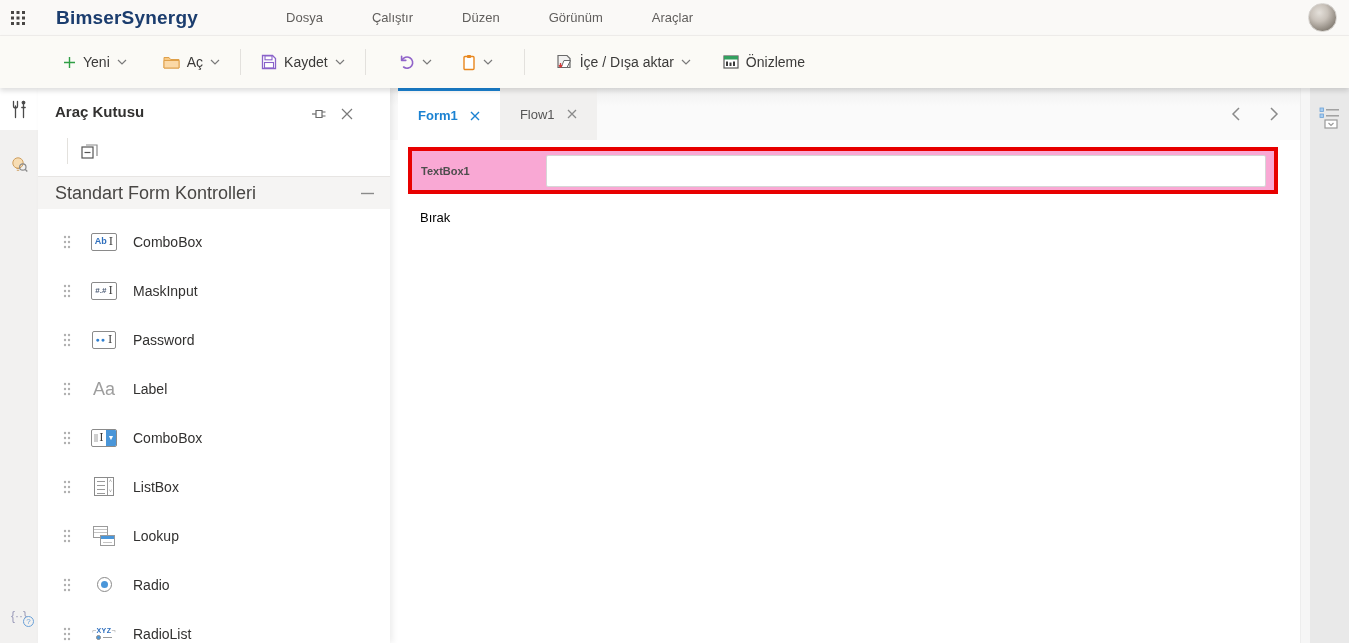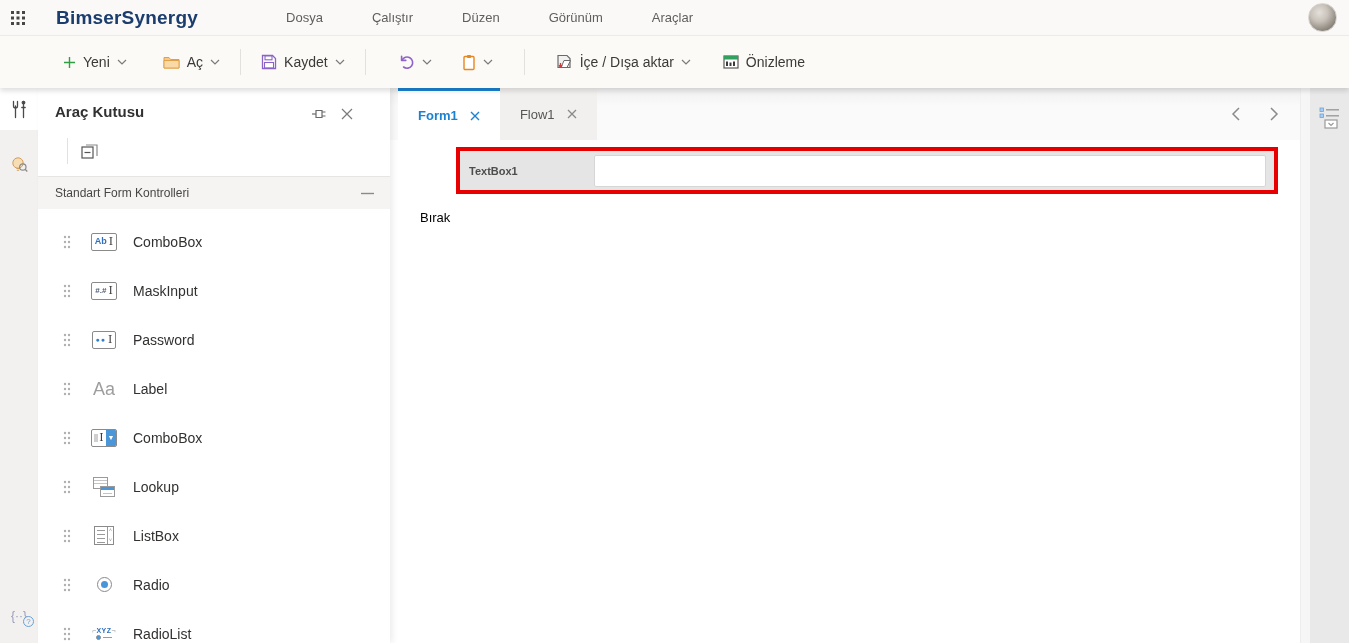--- a/index.html
+++ b/index.html
@@ -50,21 +50,21 @@
   .tb-search-row { display:flex; align-items:center; padding:3px 14px 12px 17px; }
   .searchbox { flex:1; height:30px; border:1px solid #d4d2cf; border-radius:2px; background:#fff;
     display:flex; align-items:center; padding:0 8px 0 10px; }
   .searchbox input { border:none; outline:none; flex:1; font-size:14px; color:#323130;
     font-family:inherit; background:transparent; }
   .searchbox input::placeholder { color:#9f9d9b; }
   .vline { width:1px; height:26px; background:#e3e1dd; margin:0 9px 0 12px; }
   .collapse-btn { width:24px; height:24px; display:flex; align-items:center; justify-content:center; cursor:pointer; }
   .tb-section { height:33px; background:#f5f4f3; border-top:1px solid #e7e5e3; display:flex;
     align-items:center; padding:0 16px 0 17px; cursor:pointer; }
-  .tb-section-label { font-size:12px; color:#484644; flex:1; }
+  .tb-section-label { font-size:18px; color:#484644; flex:1; }
   .tb-list { flex:1; overflow:hidden; padding-top:8px; }
   .tb-item { height:49px; display:flex; align-items:center; padding-left:25px; cursor:grab; }
   .handle { width:12px; margin-right:13px; display:flex; }
   .ci { width:32px; height:24px; display:flex; align-items:center; justify-content:center; margin-right:13px; }
   .tb-item-label { font-size:14px; color:#323130; }
 
   
   .boxed { border:1px solid #8a8a8a; border-radius:2px; background:#fff; height:18px;
     display:flex; align-items:center; padding:0 3px; gap:2px; }
   .ib { font-family:"DejaVu Serif","Liberation Serif",serif; font-size:11px; color:#3a3a3a; line-height:1; }
@@ -106,21 +106,21 @@
     font-weight:600; cursor:pointer; padding:0 20px; min-width:97px;text-align:center; }
   .tab .x { font-size:11px; cursor:pointer; }
   .tab.active { background:#fff; color:#1b82d2; border-top:3px solid #1b82d2; margin-left:8px; }
   .tab.active .x { color:#1b82d2; }
   .tab.inactive { background:#f1f0ef; color:#555; font-weight:400; }
   .tab.inactive .x { color:#8a8a8a; }
   .tabnav { margin-left:auto; display:flex; align-items:center; gap:26px; padding-right:20px; }
   .tabnav .nav { cursor:pointer; display:flex; }
 
   .canvas { flex:1; background:#fff; padding:7px 22px 0 18px; }
-  .sel-row { border:4px solid #e80000; height:47px; display:flex; align-items:center; background:#e5e5e5;margin-left:48px; }
+  .sel-row { border:4px solid #e80000; height:47px; display:flex; align-items:center; background:#f9a8d4; }
   .sel-label { width:134px; padding-left:9px; font-size:11px; font-weight:bold; color:#4d4d4d; }
   .sel-input { flex:1; height:32px; border:1px solid #d6d6d6; border-radius:2px; margin-right:8px;
     font-size:13px; padding:0 8px; outline:none; font-family:inherit; }
   .drop-hint { margin:16px 0 0 12px; font-size:13px; color:#000000; }
 
   .canvas-scrollbar { width:10px; background:#f6f6f6; border-left:1px solid #ededed; }
   .rstrip { width:39px; background:#e9e9e9; display:flex; flex-direction:column; align-items:center; padding-top:18px; }
   .rstrip .rbtn { cursor:pointer; }
 
   svg { display:block; }
@@ -441,62 +441,62 @@
                 <circle cx="2" cy="2" r="1.2"></circle>
                 <circle cx="6" cy="2" r="1.2"></circle>
                 <circle cx="2" cy="7" r="1.2"></circle>
                 <circle cx="6" cy="7" r="1.2"></circle>
                 <circle cx="2" cy="12" r="1.2"></circle>
                 <circle cx="6" cy="12" r="1.2"></circle>
               </g>
             </svg>
         </span>
         <span class="ci">
-          <span class="lookup">
-              <span class="back">
-                <i></i>
-                <i></i>
-              </span>
-              <span class="front">
-                <b></b>
-                <i></i>
-              </span>
-            </span>
-        </span>
-        <span class="tb-item-label">Lookup</span>
-      </div>
-
-      <div class="tb-item">
-        <span class="handle">
-          <svg width="8" height="14" viewBox="0 0 8 14">
-              <g fill="#b0b0b0">
-                <circle cx="2" cy="2" r="1.2"></circle>
-                <circle cx="6" cy="2" r="1.2"></circle>
-                <circle cx="2" cy="7" r="1.2"></circle>
-                <circle cx="6" cy="7" r="1.2"></circle>
-                <circle cx="2" cy="12" r="1.2"></circle>
-                <circle cx="6" cy="12" r="1.2"></circle>
-              </g>
-            </svg>
-        </span>
-        <span class="ci">
           <span class="listbox">
               <span class="lines">
                 <i></i>
                 <i></i>
                 <i></i>
                 <i></i>
               </span>
               <span class="scroll">
                 <span>˄</span>
                 <span>˅</span>
               </span>
             </span>
         </span>
         <span class="tb-item-label">ListBox</span>
+      </div>
+
+      <div class="tb-item">
+        <span class="handle">
+          <svg width="8" height="14" viewBox="0 0 8 14">
+              <g fill="#b0b0b0">
+                <circle cx="2" cy="2" r="1.2"></circle>
+                <circle cx="6" cy="2" r="1.2"></circle>
+                <circle cx="2" cy="7" r="1.2"></circle>
+                <circle cx="6" cy="7" r="1.2"></circle>
+                <circle cx="2" cy="12" r="1.2"></circle>
+                <circle cx="6" cy="12" r="1.2"></circle>
+              </g>
+            </svg>
+        </span>
+        <span class="ci">
+          <span class="lookup">
+              <span class="back">
+                <i></i>
+                <i></i>
+              </span>
+              <span class="front">
+                <b></b>
+                <i></i>
+              </span>
+            </span>
+        </span>
+        <span class="tb-item-label">Lookup</span>
       </div>
 
       <div class="tb-item">
         <span class="handle">
           <svg width="8" height="14" viewBox="0 0 8 14">
               <g fill="#b0b0b0">
                 <circle cx="2" cy="2" r="1.2"></circle>
                 <circle cx="6" cy="2" r="1.2"></circle>
                 <circle cx="2" cy="7" r="1.2"></circle>
                 <circle cx="6" cy="7" r="1.2"></circle>

